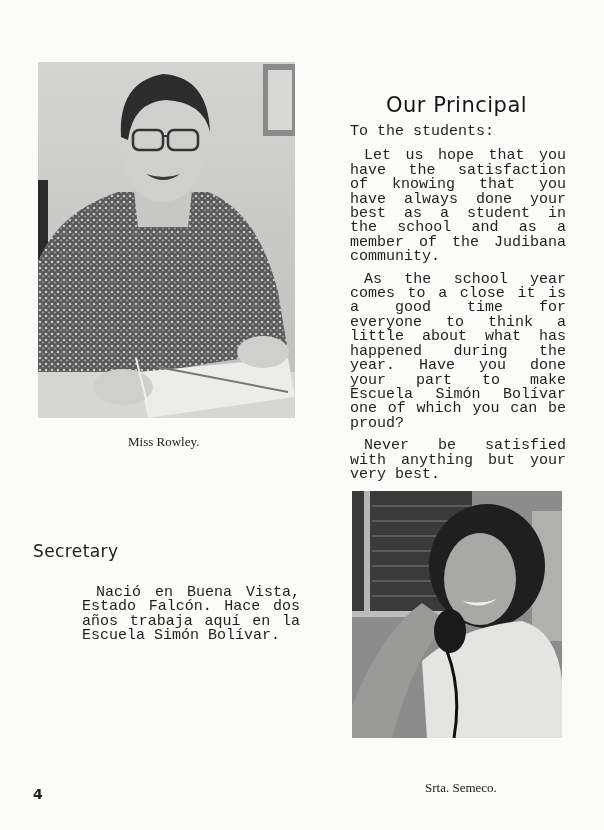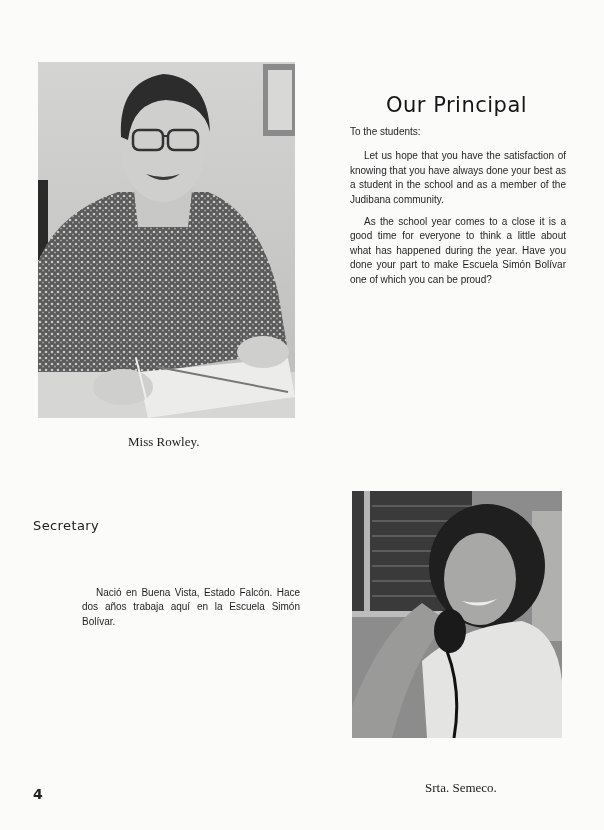--- a/index.html
+++ b/index.html
@@ -14,27 +14,27 @@
     position:absolute; overflow:hidden;
     background:#9a9a9a;
   }
   .photo svg { display:block; width:100%; height:100%; }
   .heading-main {
     left:386px; top:93px;
     font-family:"DejaVu Sans", sans-serif;
     font-size:21px; letter-spacing:0.5px; color:#151515;
   }
   .heading-sec {
-    left:33px; top:518px;
+    left:33px; top:541px;
     font-family:"DejaVu Sans", sans-serif;
-    font-size:13px; letter-spacing:0.4px; color:#202020;
+    font-size:17px; letter-spacing:0.4px; color:#202020;
   }
   .body-text {
-    font-family:Liberation Sans, sans-serif;
-    font-size:10px; line-height:14.4px; text-align:justify;
+    font-family:Liberation Mono, monospace;
+    font-size:15px; line-height:14.4px; text-align:justify;
     color:#1f1f1f;
   }
   .body-text p { margin:0 0 8px 0; text-indent:14px; }
   .body-text p.noindent { text-indent:0; }
   .caption {
     font-family:"Liberation Serif", serif;
     font-size:13px; color:#222;
   }
   .pagenum {
     left:33px; top:786px;
@@ -89,20 +89,21 @@
   </svg>
 </div>
 <div class="abs caption" style="left:128px; top:434px;">Miss Rowley.</div>
 
 <div class="abs heading-main">Our Principal</div>
 
 <div class="abs body-text" style="left:350px; top:125px; width:216px;">
   <p class="noindent" style="margin-bottom:10px;">To the students:</p>
   <p>Let us hope that you have the satisfaction of knowing that you have always done your best as a student in the school and as a member of the Judibana community.</p>
   <p>As the school year comes to a close it is a good time for everyone to think a little about what has happened during the year. Have you done your part to make Escuela Simón Bolívar one of which you can be proud?</p>
+  <p>Never be satisfied with anything but your very best.</p>
 </div>
 
 <div class="abs heading-sec">Secretary</div>
 
 <div class="abs body-text" style="left:82px; top:586px; width:218px;">
   <p style="margin-bottom:12px;">Nació en Buena Vista, Estado Falcón. Hace dos años trabaja aquí en la Escuela Simón Bolívar.</p>
 </div>
 
 <div class="photo" style="left:352px; top:491px; width:210px; height:247px;">
   <svg viewBox="0 0 210 247" preserveAspectRatio="none">

